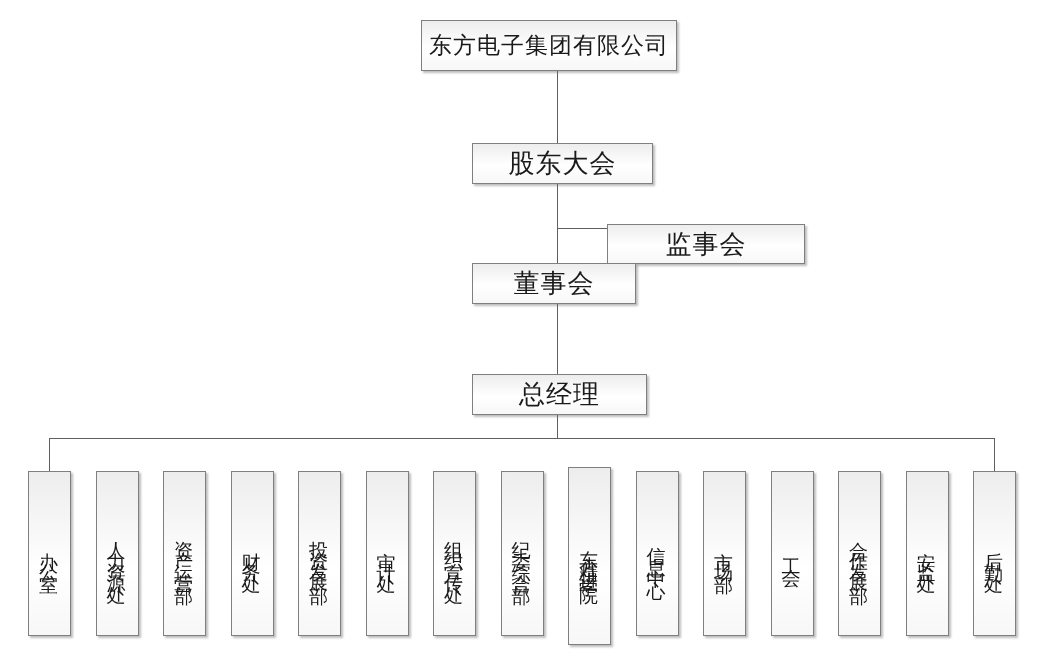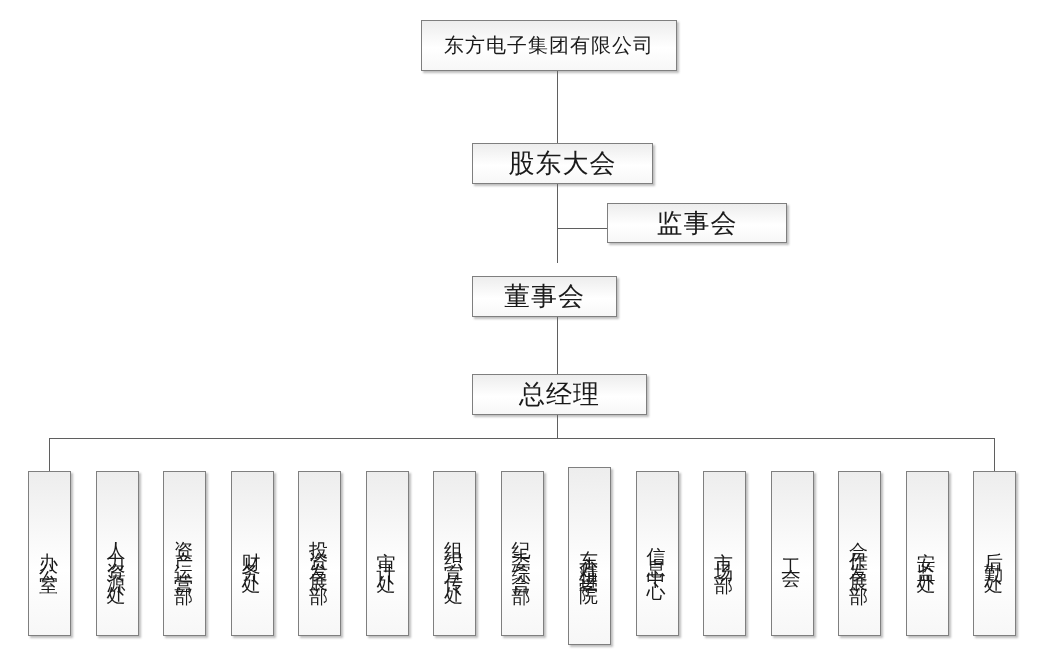--- a/index.html
+++ b/index.html
@@ -31,21 +31,21 @@
     border: 1px solid #7f7f7f;
     background: linear-gradient(180deg, #ededed 0%, #ffffff 55%, #f7f7f7 100%);
     box-shadow: 2px 2px 2px rgba(110,110,110,0.45);
     display: flex;
     align-items: center;
     justify-content: center;
     font-size: 26px;
     letter-spacing: 1px;
     white-space: nowrap;
   }
-  .node.root { font-size: 20px; }
+  .node.root { font-size: 23px; }
 
   
   .dept-row {
     position: absolute;
     left: 28px;
     top: 471px;
     width: 988px;
     height: 165px;
     display: flex;
     justify-content: space-between;
@@ -84,23 +84,23 @@
   <div class="line v" style="left:557px; top:304px; height:70px;"></div>
   <div class="line v" style="left:557px; top:414px; height:25px;"></div>
   <div class="line h" style="left:49px;  top:438px; width:946px;"></div>
   <div class="line v" style="left:49px;  top:438px; height:33px;"></div>
   <div class="line v" style="left:994px; top:438px; height:33px;"></div>
 
   <div class="node root" style="left:421px; top:20px;  width:256px; height:51px;">东方电子集团有限公司</div>
 
   <div class="node" style="left:472px; top:143px; width:181px; height:41px;">股东大会</div>
 
-  <div class="node" style="left:607px; top:203px; width:180px; height:40px;">监事会</div>
+  <div class="node" style="left:607px; top:224px; width:198px; height:40px;">监事会</div>
 
-  <div class="node" style="left:472px; top:276px; width:145px; height:41px;">董事会</div>
+  <div class="node" style="left:472px; top:263px; width:164px; height:41px;">董事会</div>
 
   <div class="node" style="left:472px; top:374px; width:175px; height:41px;">总经理</div>
 
   <div class="dept-row">
     <div class="dept">办公室</div>
     <div class="dept">人力资源处</div>
     <div class="dept">资产运营部</div>
     <div class="dept">财务处</div>
     <div class="dept">投资发展部</div>
     <div class="dept">审计处</div>

